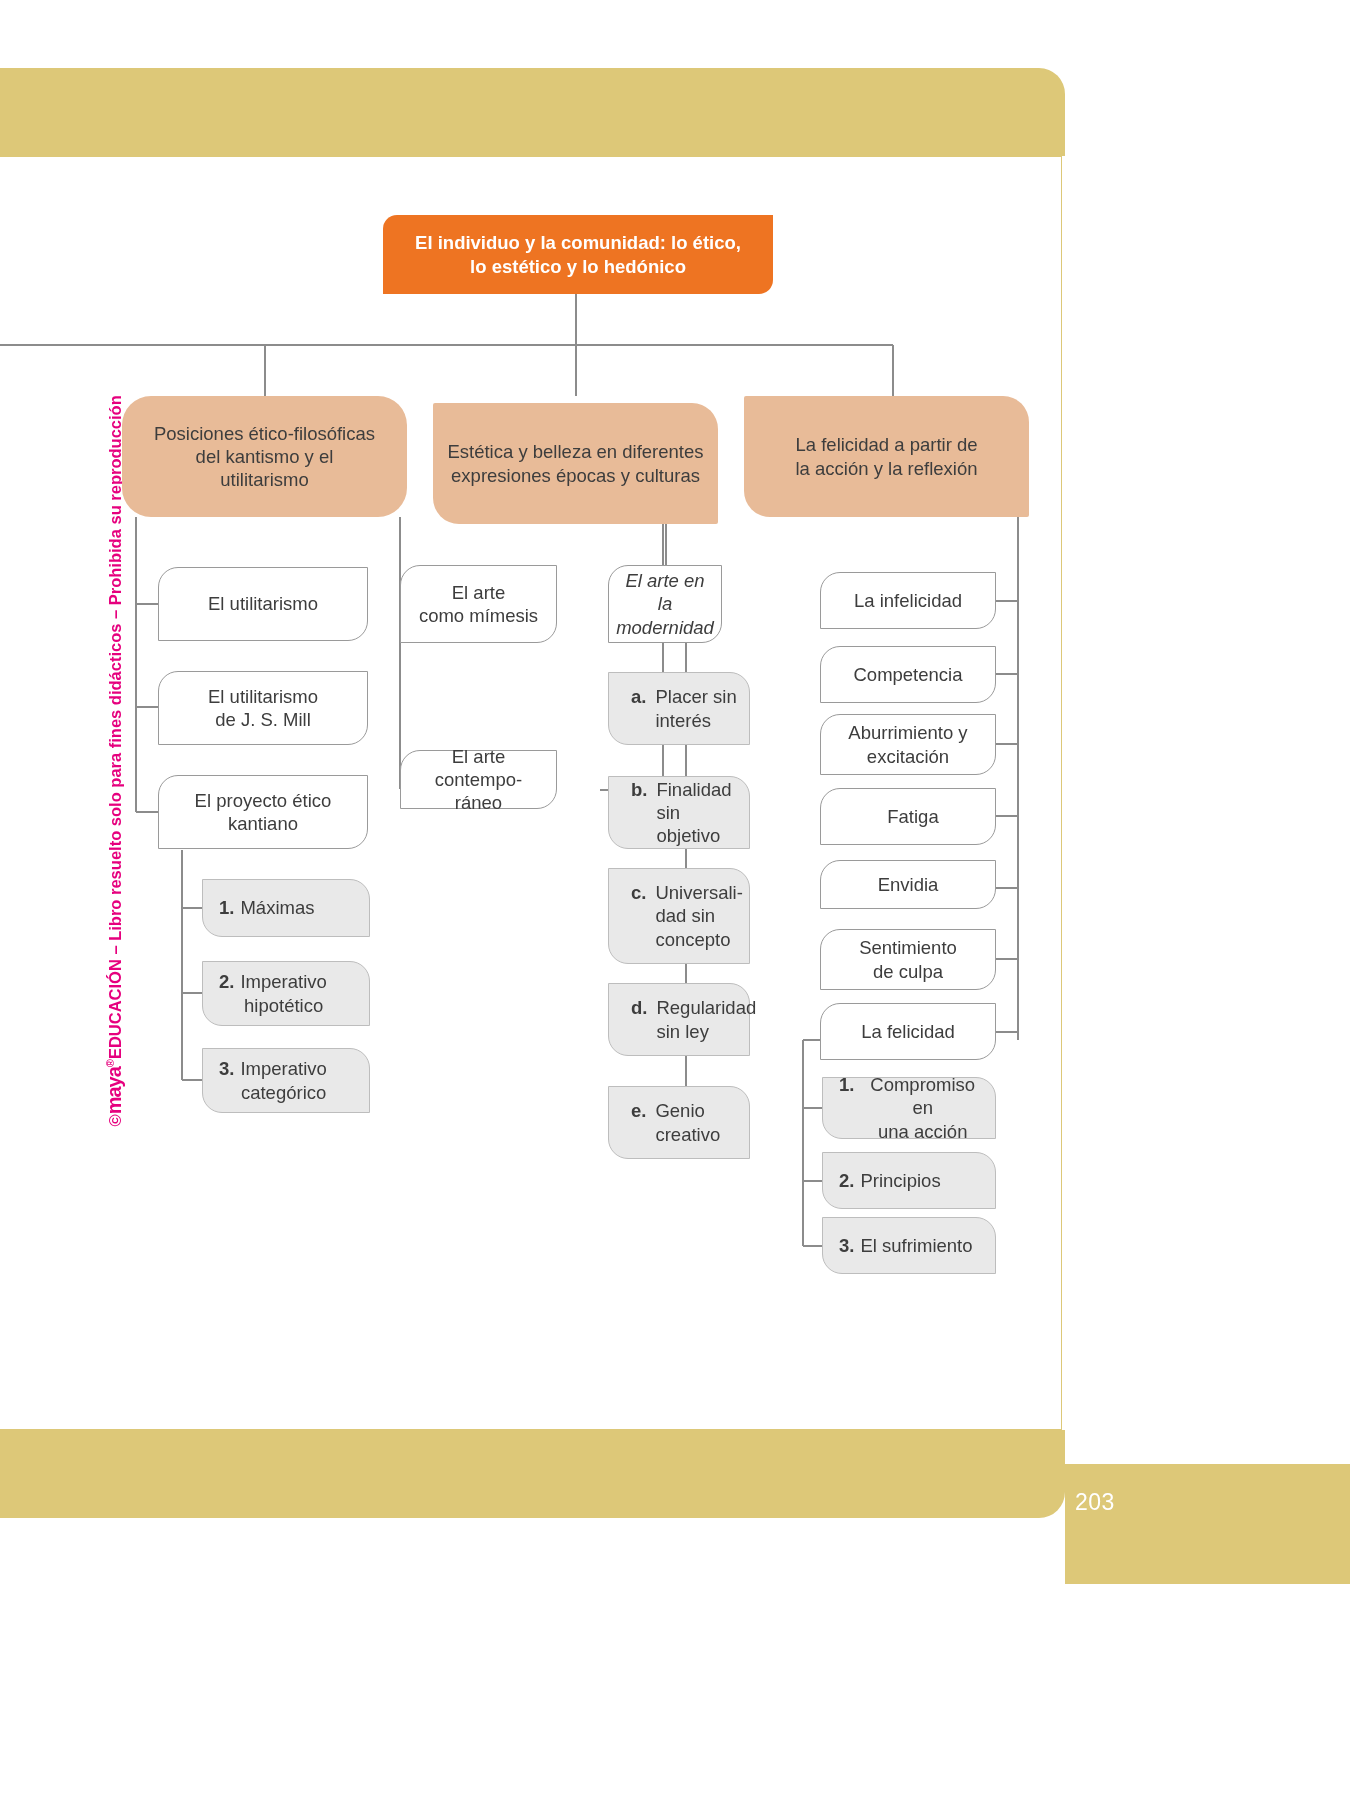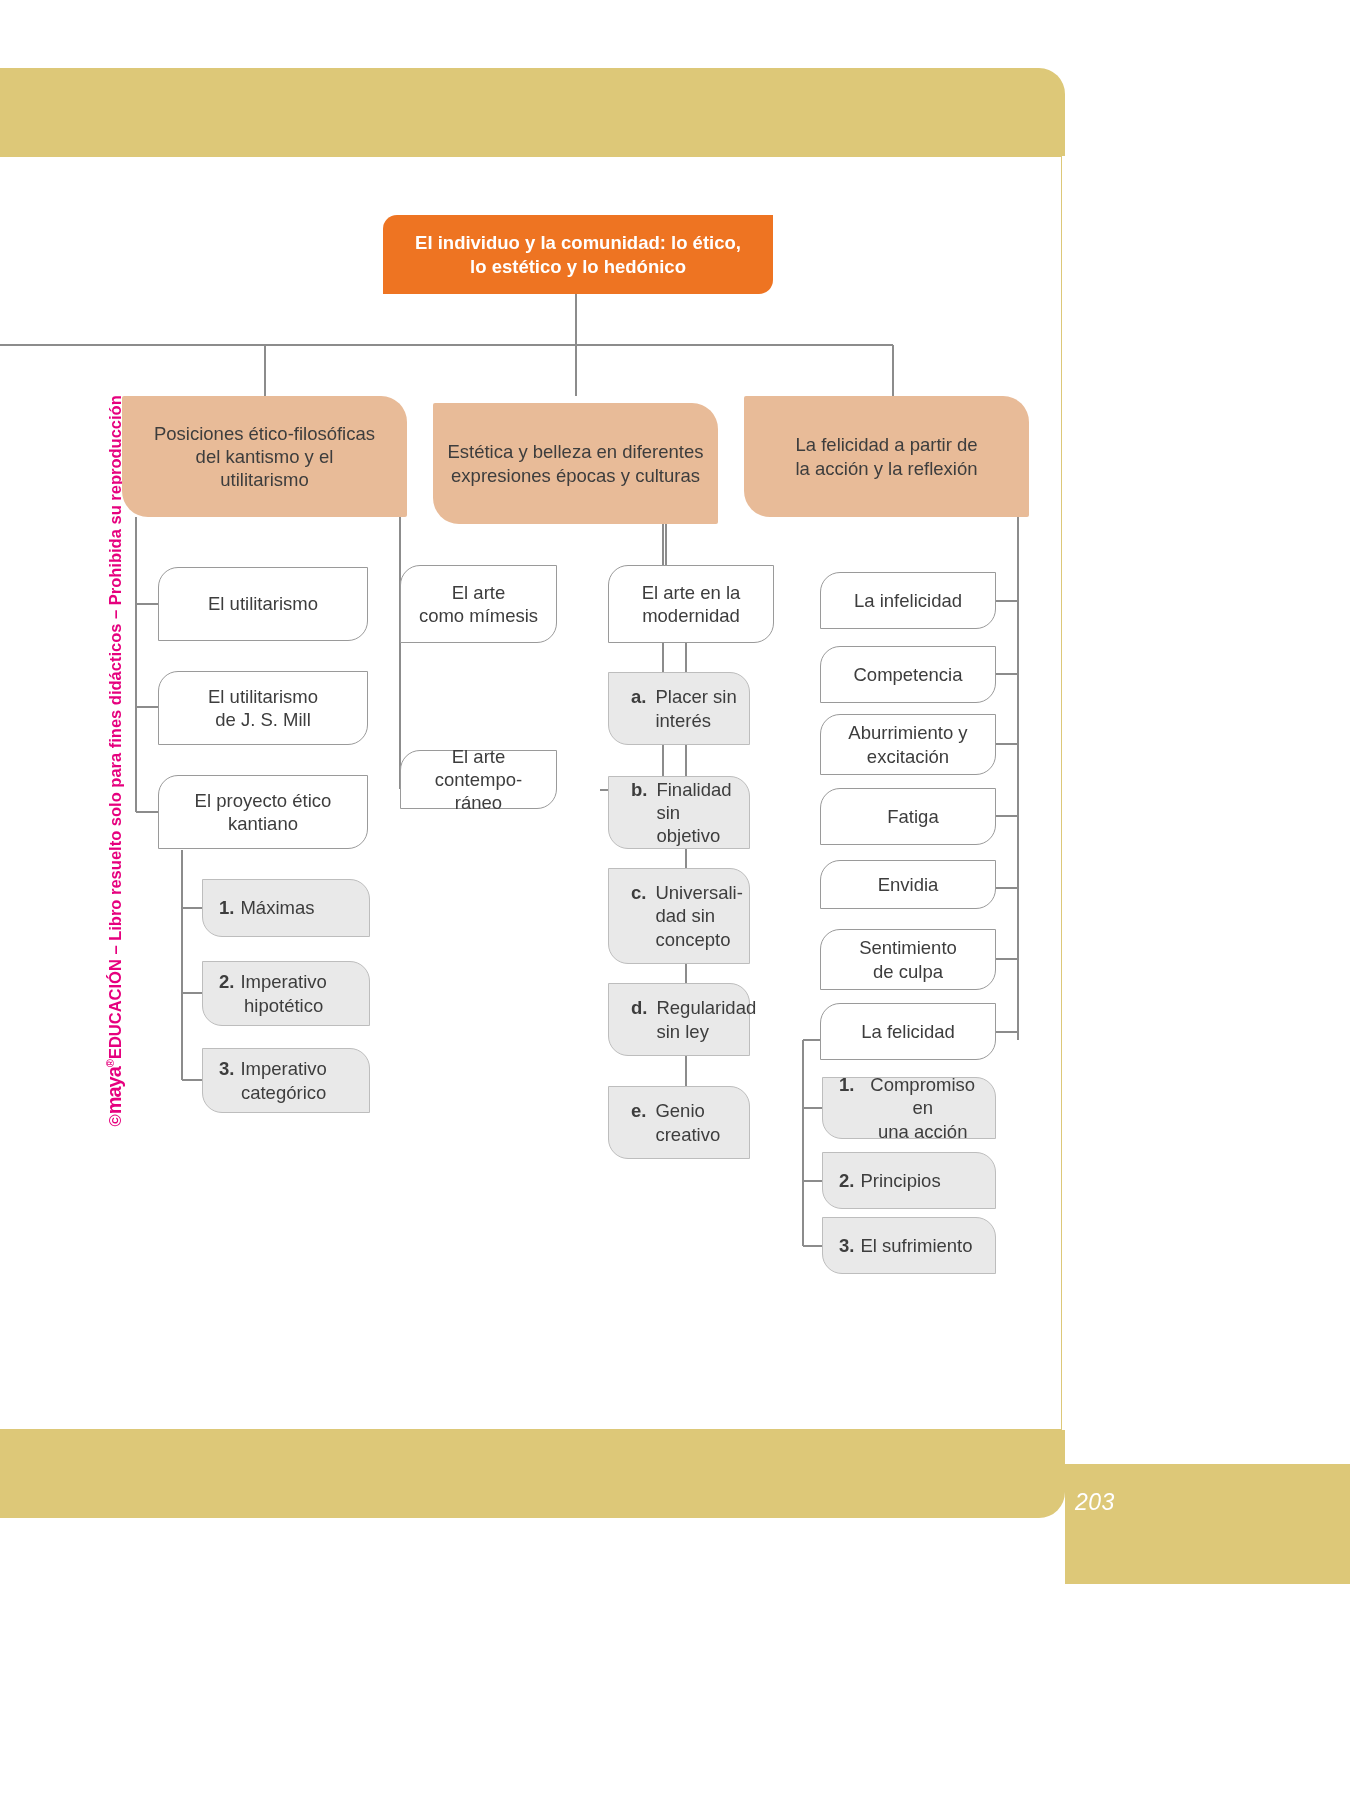--- a/index.html
+++ b/index.html
@@ -25,21 +25,20 @@
     box-sizing:border-box;
   }
   .page-num-band{
     position:absolute;left:1065px;top:1464px;width:285px;height:120px;
     background:#ddc878;
   }
   .page-num{
     position:absolute;left:1075px;top:1489px;width:60px;
     color:#ffffff;font-size:23px;letter-spacing:.5px;
     font-family:"Liberation Sans",sans-serif;
-    font-style:italic;
   }
 
   
   .vcopy{
     position:absolute;left:-246px;top:755px;width:720px;
     transform:rotate(-90deg);transform-origin:center center;
     color:#e6007e;font-size:16.5px;font-weight:bold;white-space:nowrap;
     letter-spacing:0px;text-align:left;
   }
   .vcopy .logo{font-size:20px;letter-spacing:-1px;}
@@ -155,21 +154,21 @@
       <path d="M803 1246 L822 1246"></path>
     </g>
   </svg>
 
   <div class="node root" style="left:383px;top:207px;width:390px;height:79px;margin-top:8px;">
     <span class="txt">
       <span>El individuo y la comunidad: lo ético,</span><br><span>lo estético y lo hedónico</span>
     </span>
   </div>
 
-  <div class="node lvl2" style="left:122px;top:396px;width:285px;height:121px;">
+  <div class="node lvl2" style="left:122px;top:396px;width:285px;height:121px;border-radius:29px;">
     <span class="txt">
       <span>Posiciones ético-filosóficas</span><br>
       <span>del kantismo y el</span><br>
       <span>utilitarismo</span>
     </span>
   </div>
 
   <div class="node lvl2" style="left:433px;top:403px;width:285px;height:121px;">
     <span class="txt">
       <span>Estética y belleza en diferentes</span><br>
@@ -238,21 +237,21 @@
     </span>
   </div>
 
   <div class="node white" style="left:400px;top:750px;width:157px;height:59px;">
     <span class="txt">
       <span>El arte contempo-</span><br>
       <span>ráneo</span>
     </span>
   </div>
 
-  <div class="node white" style="left:608px;top:565px;width:166px;height:78px;">
+  <div class="node white" style="left:608px;top:565px;width:114px;height:78px;font-style:italic;">
     <span class="txt">
       <span>El arte en la</span><br>
       <span>modernidad</span>
     </span>
   </div>
 
   <div class="node grey enum" style="left:608px;top:672px;width:142px;height:73px;">
     <span class="txt">
       <span class="mark">a.</span>
       <span class="body">

